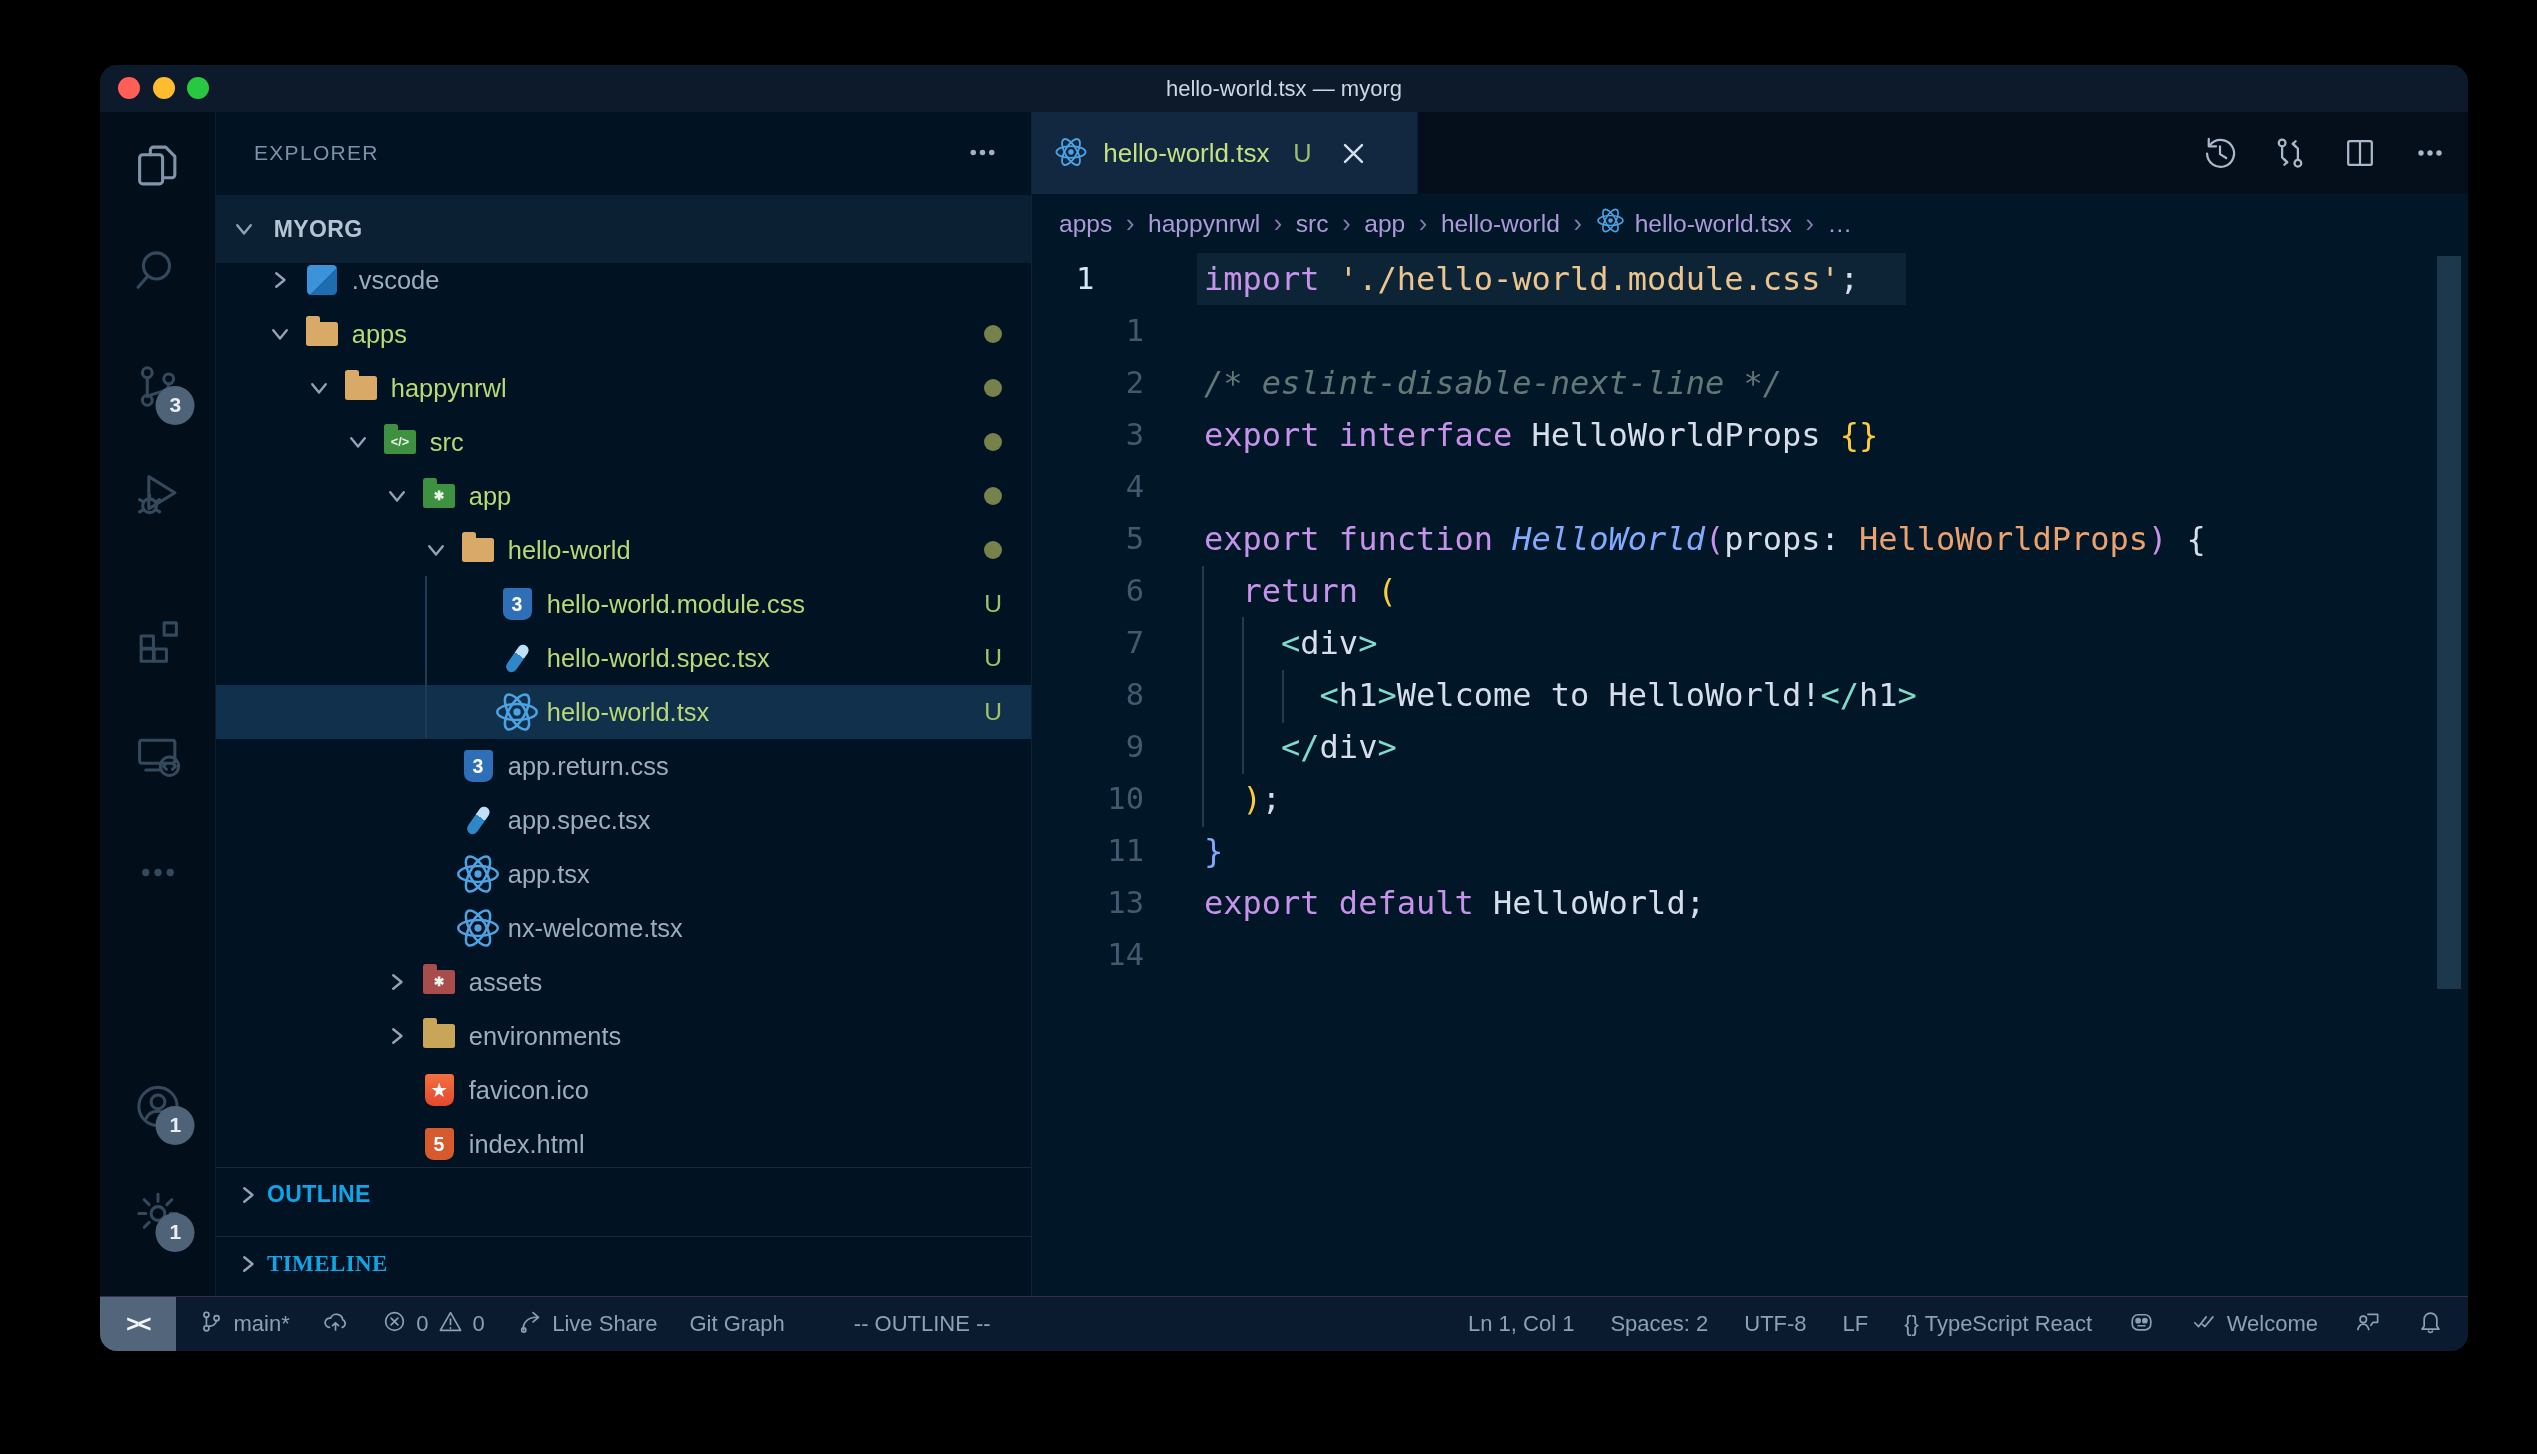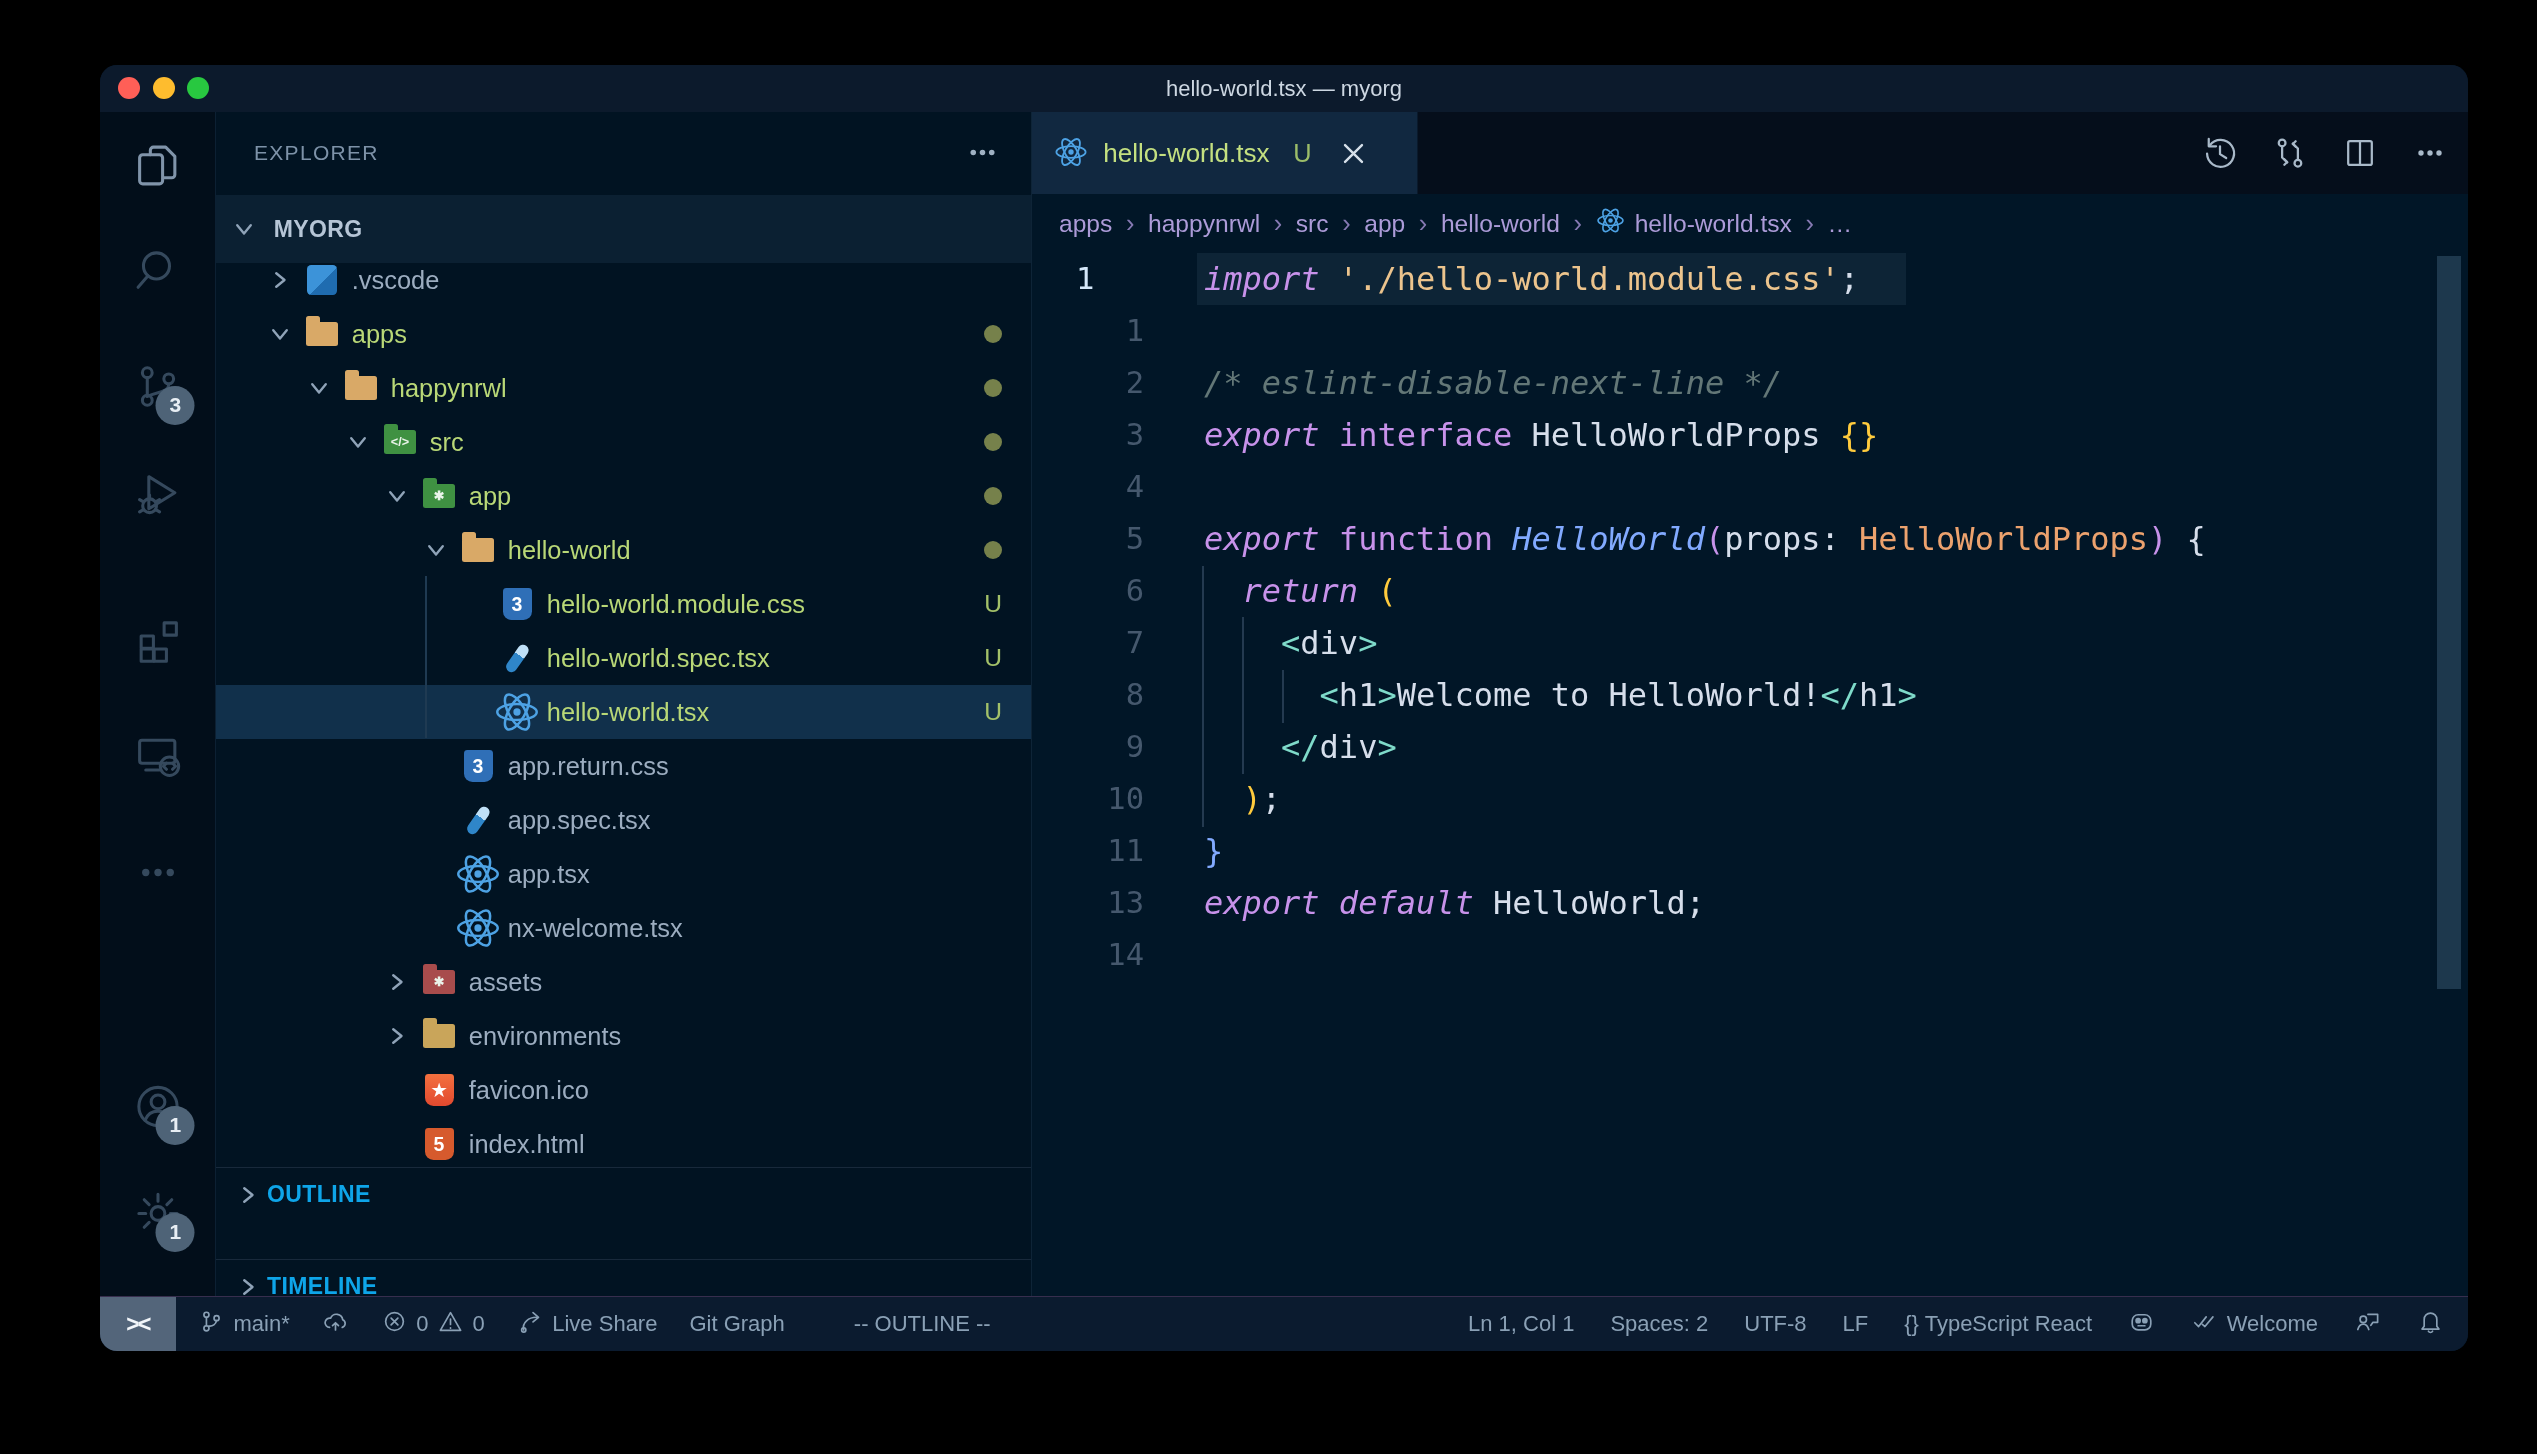--- a/index.html
+++ b/index.html
@@ -100,21 +100,21 @@
   .gut { position:absolute; left:0; top:0; width:112px; text-align:right; color:#45586d; font-size:30.5px; }
   .gut.active { text-align:left; padding-left:44px; color:#d5e8fa; }
   .ctext { position:absolute; left:172px; top:0; }
   .guide { position:absolute; width:1.7px; background:#243a50; }
   .g1 { left:170px; top:313px; height:261px; }
   .g2 { left:210px; top:364px; height:157px; }
   .g3 { left:250px; top:417px; height:53px; }
   .scrollbar { position:absolute; right:6.8px; top:144px; width:24px; height:733px;
     background:rgba(84,120,150,.35); }
 
-  .tok-kwi { color:#c792ea; font-style:italic; }
+  .tok-kwi { color:#c792ea; }
   .tok-kw  { color:#c792ea; }
   .tok-str { color:#ecc48d; }
   .tok-pl  { color:#d6deeb; }
   .tok-com { color:#637777; font-style:italic; }
   .tok-typ { color:#eca26e; }
   .tok-fni { color:#82aaff; font-style:italic; }
   .tok-gold{ color:#ffcb3d; }
   .tok-mag { color:#c792ea; }
   .tok-mint{ color:#7fdbca; }
   .tok-tag { color:#d6deeb; }
@@ -447,21 +447,21 @@
           </div>
         <div class="tree-guide"></div>
         <div class="sb-section" style="top:1055px;">
           <span class="chev">
               <svg viewBox="0 0 16 16" fill="none" stroke="currentColor" stroke-width="2" stroke-linecap="round" stroke-linejoin="round">
                 <path d="M5.5 3.5L11 8l-5.5 4.5" stroke-width="1.6"></path>
               </svg>
             </span>
           <span class="label">OUTLINE</span>
         </div>
-        <div class="sb-section" style="top:1147px;">
+        <div class="sb-section" style="top:1124px;font-family:Liberation Serif, serif;">
           <span class="chev">
               <svg viewBox="0 0 16 16" fill="none" stroke="currentColor" stroke-width="2" stroke-linecap="round" stroke-linejoin="round">
                 <path d="M5.5 3.5L11 8l-5.5 4.5" stroke-width="1.6"></path>
               </svg>
             </span>
           <span class="label">TIMELINE</span>
         </div>
       </div>
 
       <div class="editor">

